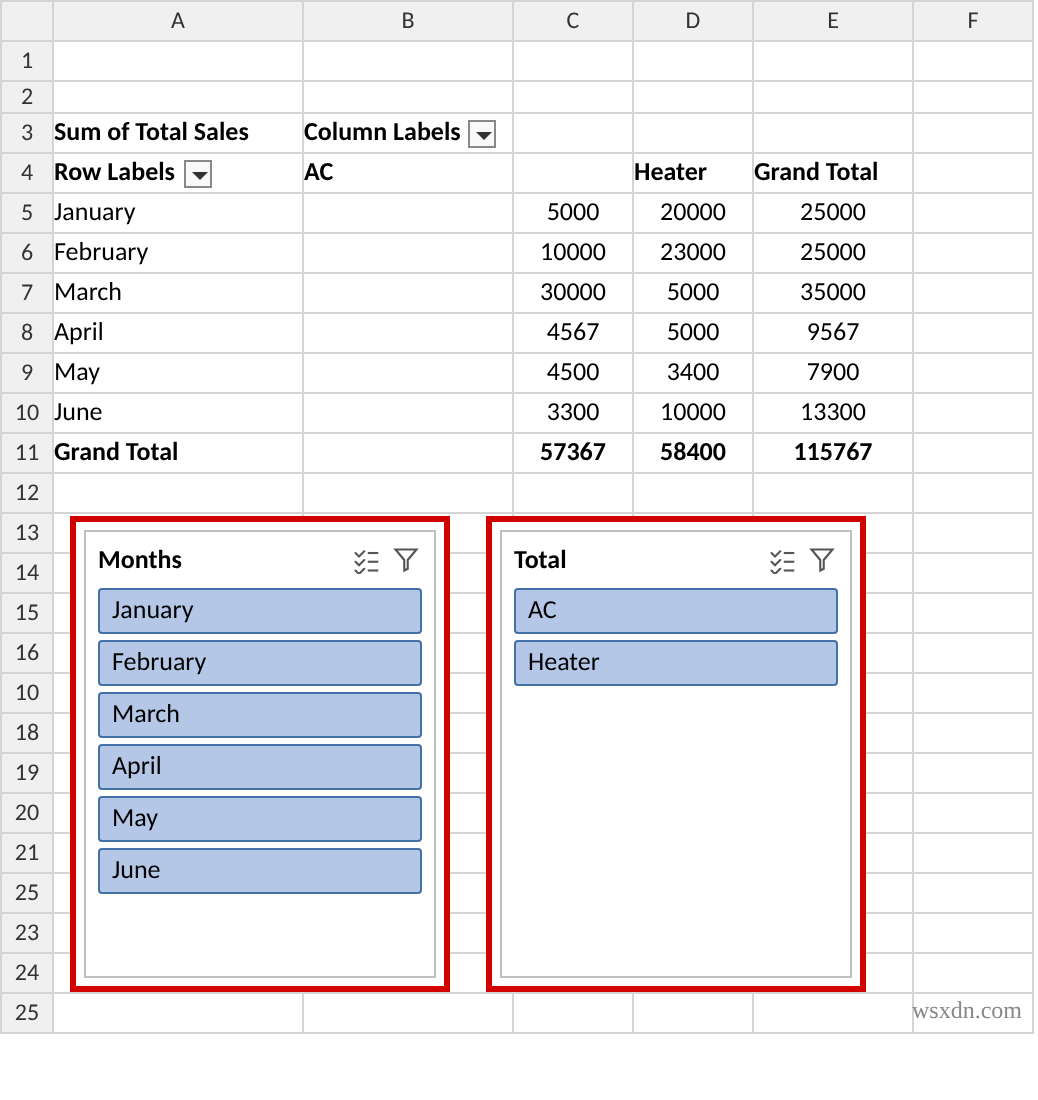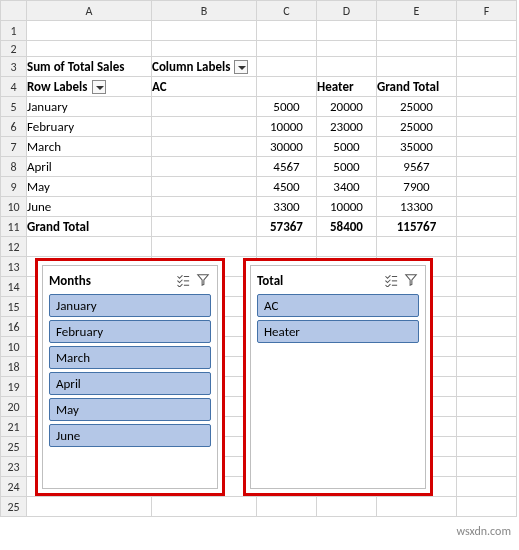--- a/index.html
+++ b/index.html
@@ -87,23 +87,24 @@
   background: #b4c7e7;
   border: 1px solid #4472a8;
   border-radius: 2px;
   padding: 3px 6px;
   margin-bottom: 3px;
   cursor: pointer;
 }
 .sl-multi svg, .sl-filter svg { stroke: #555; fill: none; stroke-width: 1.2; }
 .watermark {
   position: absolute;
-  right: 8px; top: 524px;
+  right: 8px; top: 498px;
   font-size: 12px;
   color: #888;
+  font-family: Liberation Serif, serif;
 }
 .row2 td, .row2 th { height: 16px; }
 </style>
 </head>
 <body>
 
 <table class="grid">
   <colgroup>
     <col class="corner">
       <col class="colA">

